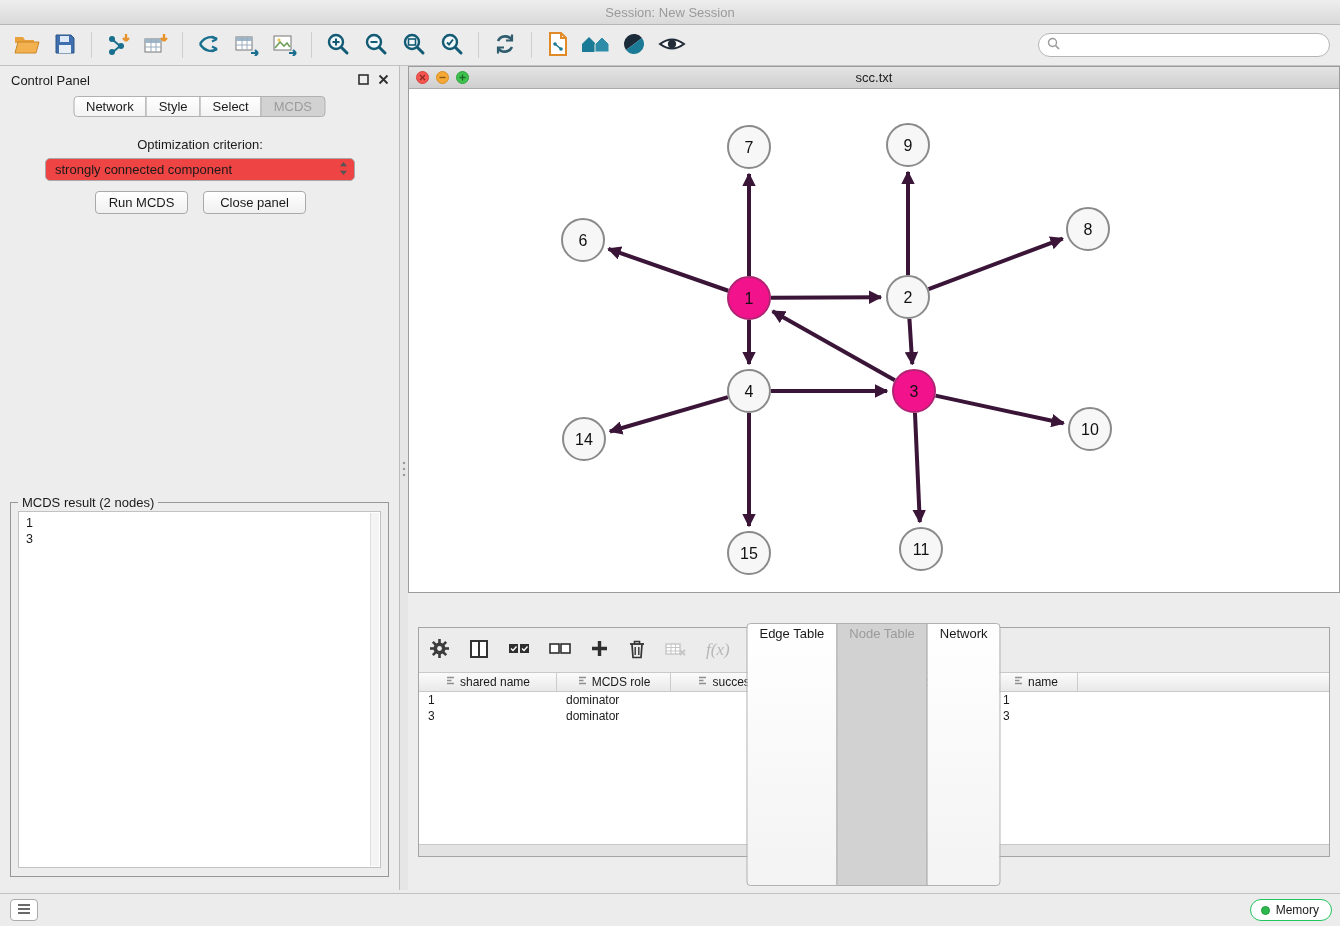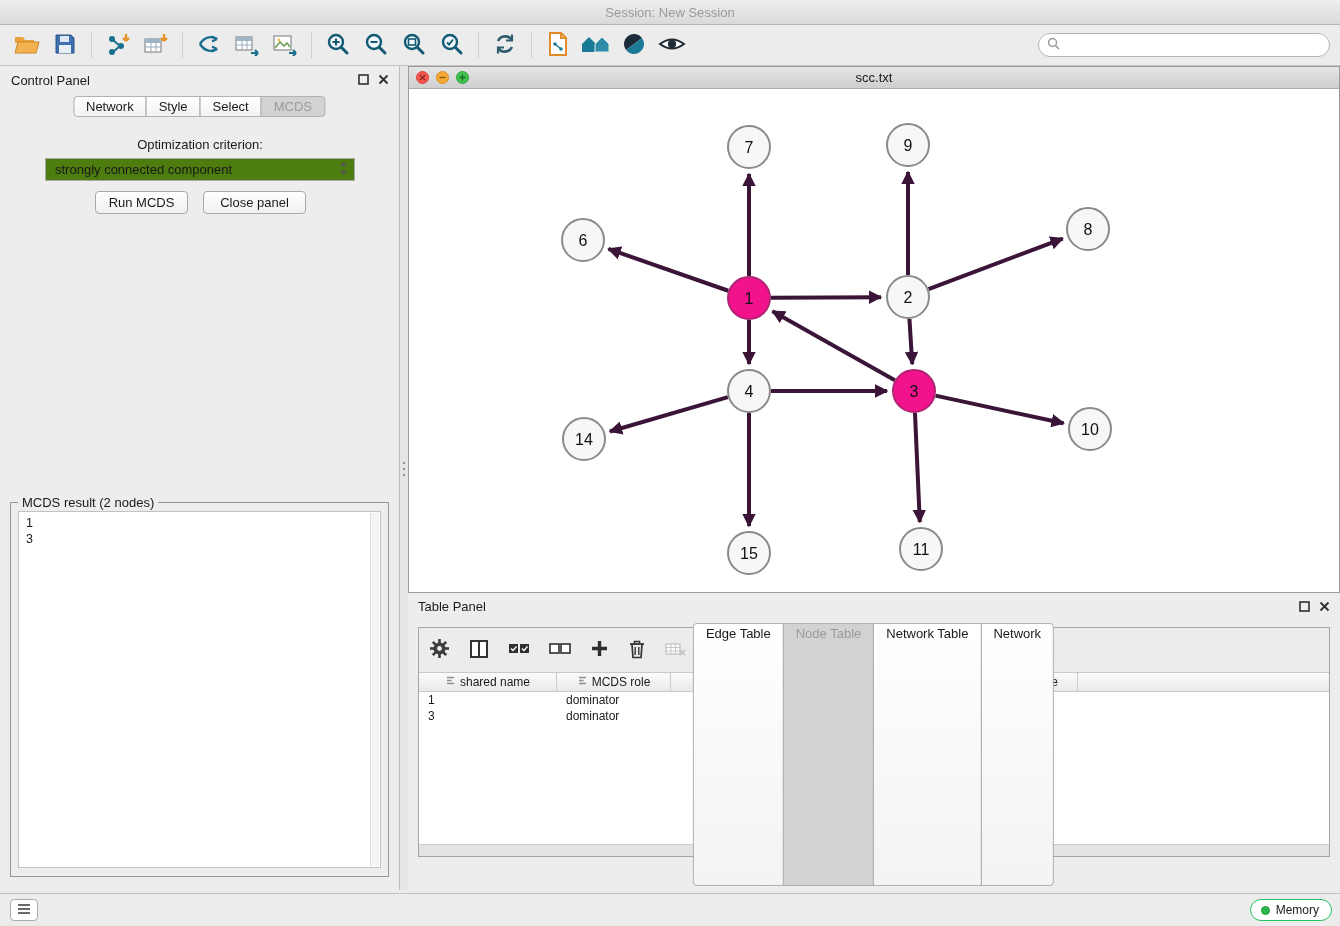--- a/index.html
+++ b/index.html
@@ -30,21 +30,21 @@
   .panel-title { font-size:13px; color:#1a1a1a; }
   .win-icons { position:absolute; right:10px; top:7px; display:flex; gap:9px; align-items:center; }
   .seg-tabs { position:absolute; top:30px; left:50%; transform:translateX(-50%); display:flex; }
   .seg-tab { border:1px solid #b1b1b1; background:linear-gradient(#ffffff,#f3f3f3);
     padding:2px 12px; font-size:13px; margin-left:-1px; white-space:nowrap; cursor:default; }
   .seg-tab:first-child { border-radius:4px 0 0 4px; }
   .seg-tab:last-child { border-radius:0 4px 4px 0; }
   .seg-tab.active { background:#d2d2d2; color:#9b9b9b; }
   .crit-label { position:absolute; top:71px; left:0; width:400px; text-align:center; font-size:13px; }
   .crit-select { position:absolute; top:92px; left:45px; width:310px; height:23px;
-    background:#4d7c0f; border:1px solid #a9a9a9; border-radius:0;
+    background:#ef4444; border:1px solid #a9a9a9; border-radius:5px;
     display:flex; align-items:center; padding:0 6px 0 9px; font-size:13px; }
   .crit-select .sel-text { flex:1; }
   .btn { position:absolute; height:23px; background:linear-gradient(#ffffff,#f0f0f0);
     border:1px solid #a9a9a9; border-radius:4px; font-size:13px; text-align:center; line-height:21px; }
   .btn-run { top:125px; left:95px; width:93px; }
   .btn-close { top:125px; left:203px; width:103px; }
   .result-group { position:absolute; top:436px; left:10px; width:379px; height:375px;
     border:1px solid #979797; }
   .result-legend { position:absolute; top:429px; left:18px; background:#ededed; padding:0 4px; font-size:13px; z-index:2; }
   .result-inner { position:absolute; left:7px; right:7px; top:8px; bottom:8px; background:#fff; border:1px solid #c2c2c2; }
@@ -371,31 +371,20 @@
             <g>
               <circle cx="512" cy="460" r="21" fill="#f7f7f7" stroke="#8a8a8a" stroke-width="2"></circle>
               <text x="512" y="465.5" text-anchor="middle" font-size="16" fill="#111">11</text>
             </g>
           </g>
       </svg>
     </div>
   </div>
 
   <div class="table-panel">
-    <div class="tp-header">
-      <span class="panel-title">Table Panel</span>
-      <span class="win-icons">
-        <span><svg width="11" height="11" viewBox="0 0 11 11">
-              <rect x="1" y="1" width="9" height="9" fill="none" stroke="#2f2f2f" stroke-width="1.6"></rect>
-            </svg></span>
-        <span><svg width="11" height="11" viewBox="0 0 11 11">
-              <path d="M1.5 1.5 L9.5 9.5 M9.5 1.5 L1.5 9.5" stroke="#2f2f2f" stroke-width="1.8"></path>
-            </svg></span>
-      </span>
-    </div>
     <div class="table-widget">
       <div class="tw-toolbar">
         <span class="tw-icon">
             <span><svg width="21" height="21" viewBox="0 0 21 21">
                 <g stroke="#3c3c3c" stroke-width="2.6">
                   <line x1="10.5" y1="1" x2="10.5" y2="20"></line>
                   <line x1="1" y1="10.5" x2="20" y2="10.5"></line>
                   <line x1="3.8" y1="3.8" x2="17.2" y2="17.2"></line>
                   <line x1="17.2" y1="3.8" x2="3.8" y2="17.2"></line>
                 </g>
@@ -494,21 +483,20 @@
             <div class="td" style="width: 159px; text-align: right;">3</div>
             <div class="td" style="width: 164px; text-align: right;">2</div>
             <div class="td" style="width: 84px; text-align: left;">3</div>
           </div>
         </div>
       <div class="tw-scrollstrip"></div>
     </div>
     <div class="seg-tabs tp-tabs">
         <div class="seg-tab">Edge Table</div>
         <div class="seg-tab active">Node Table</div>
-        <div class="seg-tab">Network Table</div>
         <div class="seg-tab">Network</div>
       </div>
   </div>
 
   <div class="statusbar">
     <div class="sb-list-btn">
       <span><svg width="14" height="12" viewBox="0 0 14 12">
             <path d="M1 2 h12 M1 6 h12 M1 10 h12" stroke="#3a3a3a" stroke-width="1.6"></path>
           </svg></span>
     </div>

